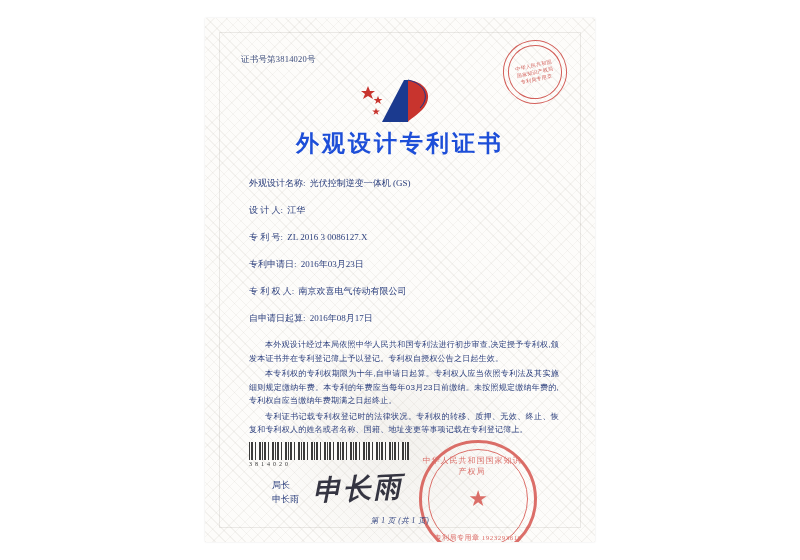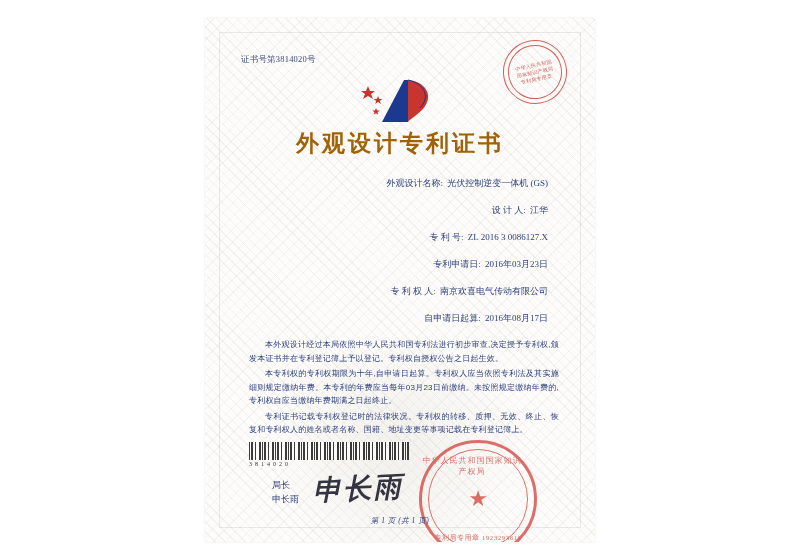--- a/index.html
+++ b/index.html
@@ -114,32 +114,31 @@
   }
 
   .doc-title {
     position: absolute;
     left: 0;
     right: 0;
     top: 110px;
     text-align: center;
     font-size: 23px;
     font-weight: bold;
-    color: #a16207;
+    color: #1d4ed8;
     letter-spacing: 3px;
     font-family: "Liberation Serif", serif;
   }
 
   
   .fields {
     position: absolute;
     left: 44px;
     top: 158px;
-    right: 47px;
-    text-align: right;
+    right: 36px;
   }
   .field-row {
     font-size: 9px;
     color: #2c3f7d;
     line-height: 14px;
     margin-bottom: 13px;
     white-space: nowrap;
   }
   .field-label {
     display: inline-block;

